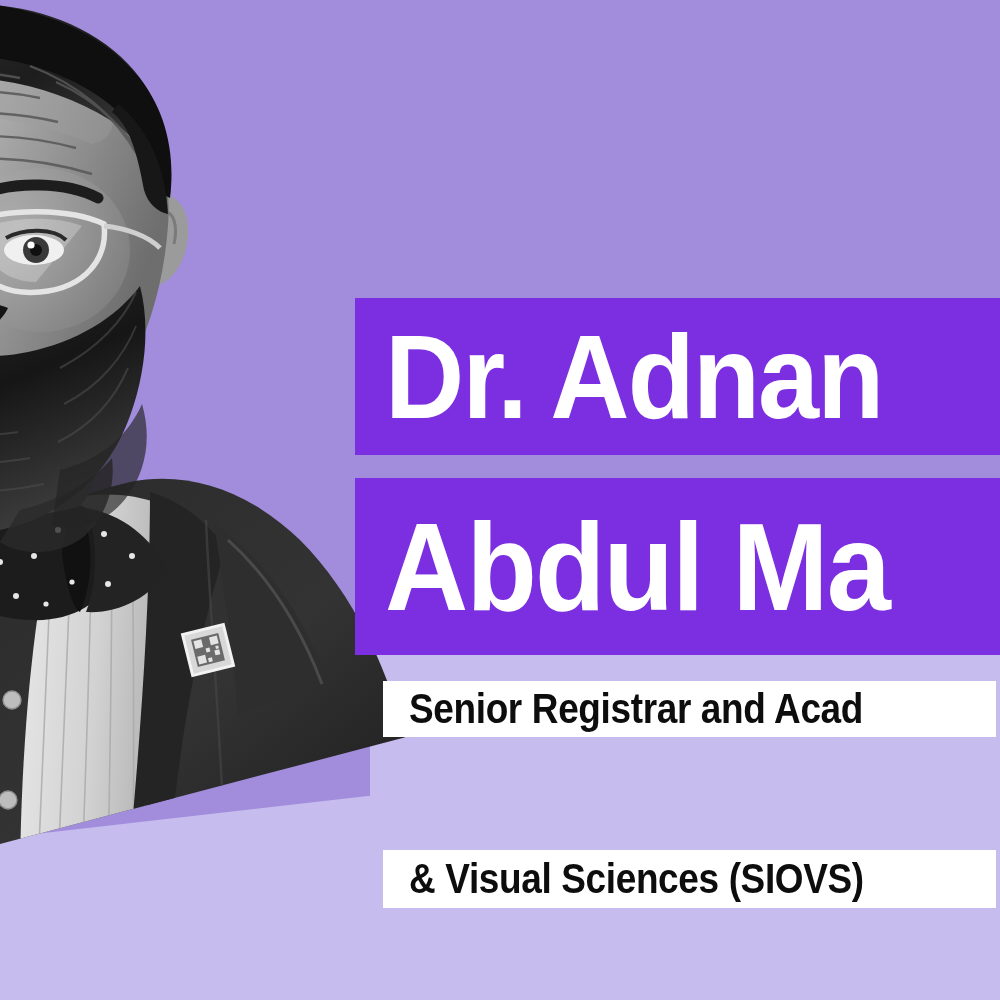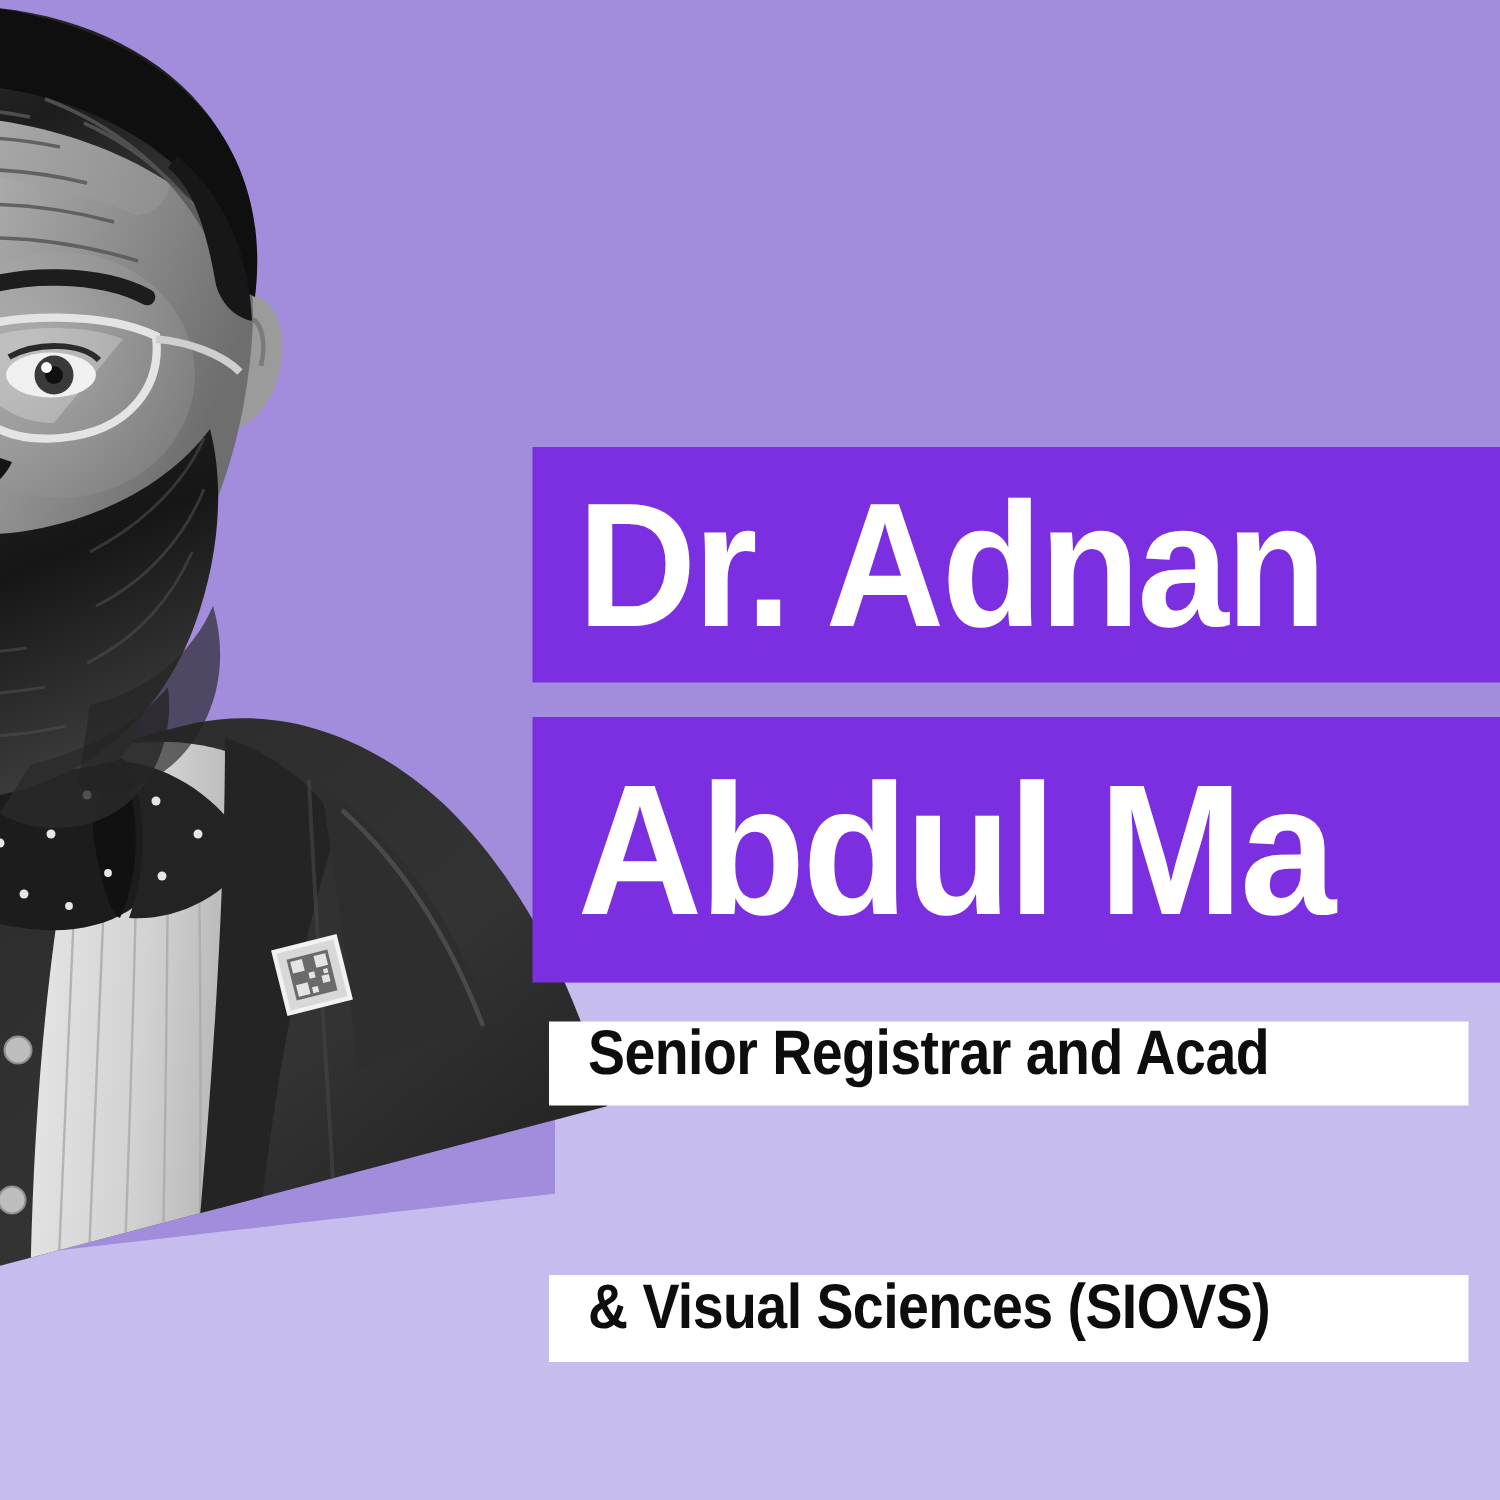--- a/index.html
+++ b/index.html
@@ -76,23 +76,24 @@
     letter-spacing: -2px;
     white-space: nowrap;
     transform: scaleX(0.93);
     transform-origin: left center;
   }
   #band-2 .title-text { font-size: 124px; }
 
   
   .sub-strip {
     position: absolute;
-    left: 366px;
+    left: 383px;
     background: #ffffff;
     display: flex;
+    align-items: center;
     padding-left: 26px;
     box-sizing: border-box;
     width: 613px;
     overflow: hidden;
   }
   #strip-1 { top: 681px; height: 56px; }
   #strip-2 { top: 765px; height: 57px; }
   #strip-3 { top: 850px; height: 58px; }
 
   .sub-text {

